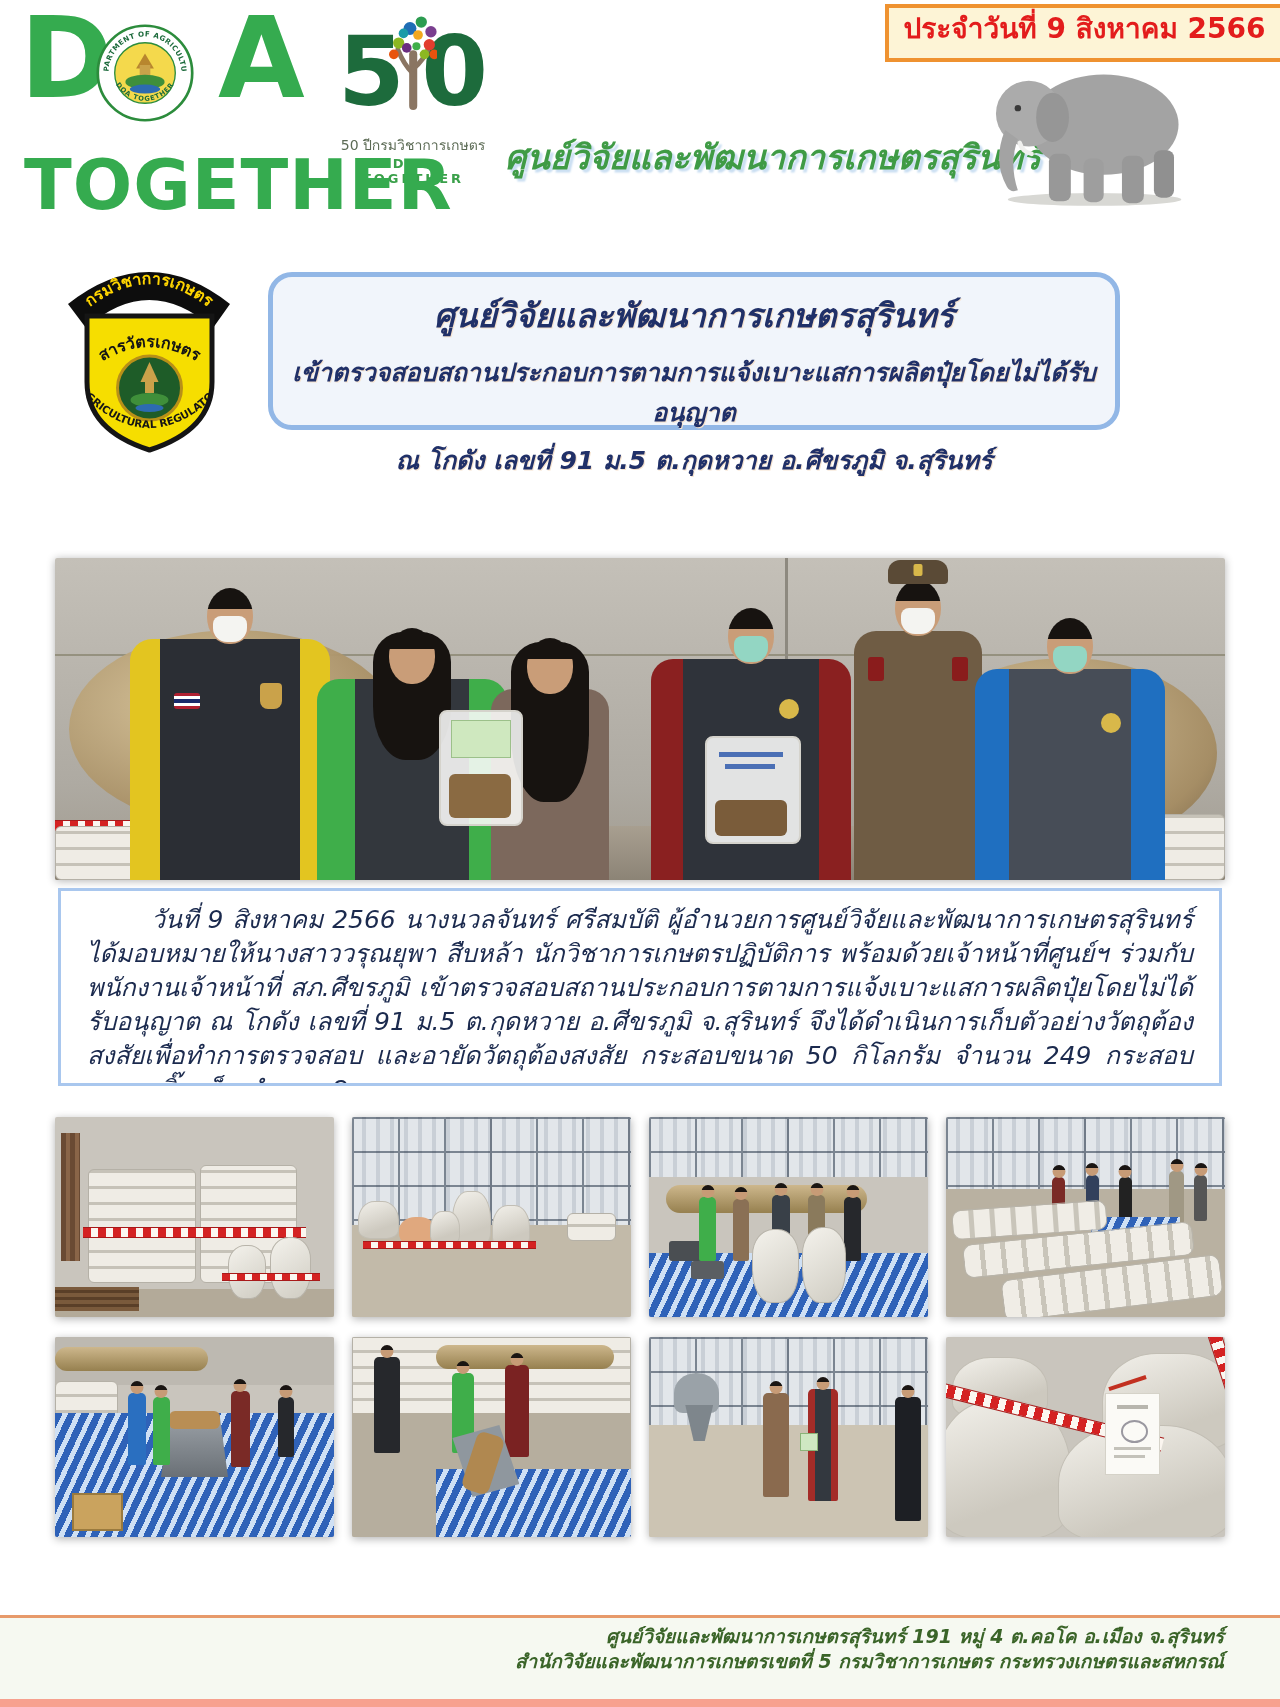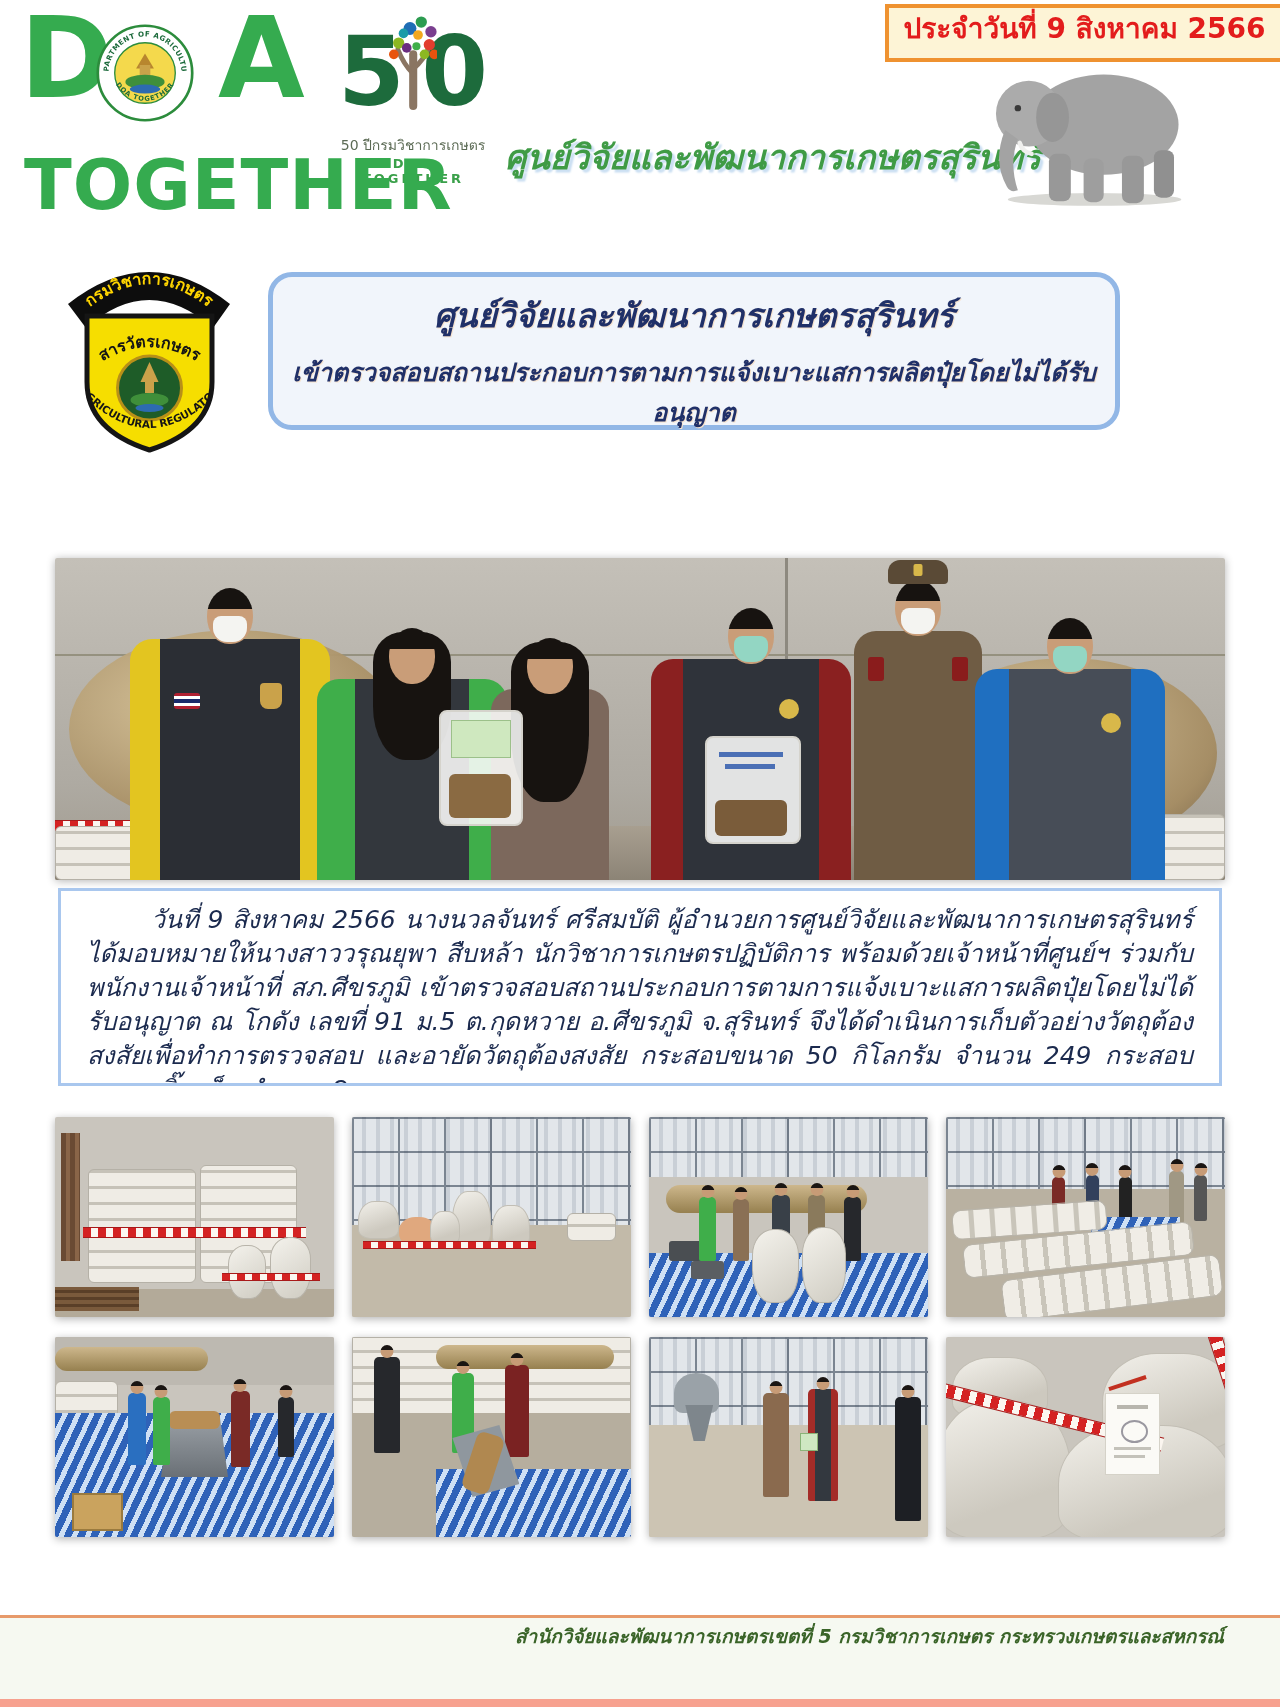--- a/index.html
+++ b/index.html
@@ -172,20 +172,21 @@
     <ellipse cx="87.5" cy="150" rx="19" ry="7" fill="#3f8f3a"></ellipse>
     <ellipse cx="87.5" cy="158" rx="14" ry="4" fill="#2d6bb0"></ellipse>
     <text font-size="10.5" font-weight="700" fill="#151515">
       <textPath href="#bBot" startOffset="50%" text-anchor="middle">AGRICULTURAL REGULATOR</textPath>
     </text>
   </svg>
 
   <div id="title-box">
     <div id="tb1">ศูนย์วิจัยและพัฒนาการเกษตรสุรินทร์</div>
     <div id="tb2">เข้าตรวจสอบสถานประกอบการตามการแจ้งเบาะแสการผลิตปุ๋ยโดยไม่ได้รับอนุญาต</div>
+    <div id="tb3">ณ โกดัง เลขที่ 91 ม.5 ต.กุดหวาย อ.ศีขรภูมิ จ.สุรินทร์</div>
   </div>
 
   <div id="main-photo">
     <i class="lay seam-h" style="left:0;right:0;top:96px"></i>
     <i class="lay seam-v" style="left:730px;top:0;height:200px"></i>
     <i class="lay pipe" style="left:14px;top:72px;width:330px;height:198px"></i>
     <i class="lay pipe" style="right:8px;top:100px;width:300px;height:190px"></i>
     <i class="lay pipe" style="left:876px;top:120px;width:160px;height:140px"></i>
     <i class="lay mp-floor"></i>
     <i class="lay tape" style="left:0;top:262px;width:46%;z-index:4"></i>
@@ -366,17 +367,18 @@
         <i class="lay" style="left:28%;top:32%;width:44%;height:24%;border:2px solid #9a98a0;border-radius:50%"></i>
         <i class="lay" style="left:20%;top:14%;width:60%;height:4px;background:#b8b6ae"></i>
         <i class="lay" style="left:16%;top:66%;width:68%;height:3px;background:#c4c2ba"></i>
         <i class="lay" style="left:16%;top:76%;width:58%;height:3px;background:#c4c2ba"></i>
       </i>
       <i class="lay" style="left:58%;top:22%;width:14%;height:4px;background:#c23020;transform:rotate(-18deg)"></i>
     </div>
   </div>
 
   <footer id="ftr">
+    <div class="fl">ศูนย์วิจัยและพัฒนาการเกษตรสุรินทร์ 191 หมู่ 4 ต.คอโค อ.เมือง จ.สุรินทร์</div>
     <div class="fl">สำนักวิจัยและพัฒนาการเกษตรเขตที่ 5 กรมวิชาการเกษตร  กระทรวงเกษตรและสหกรณ์</div>
   </footer>
   <div id="strip"></div>
 
 </div>
 
 </body></html>

